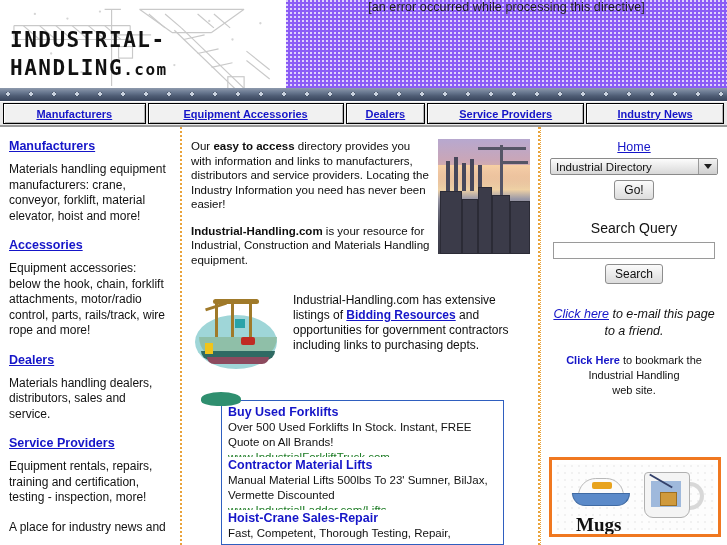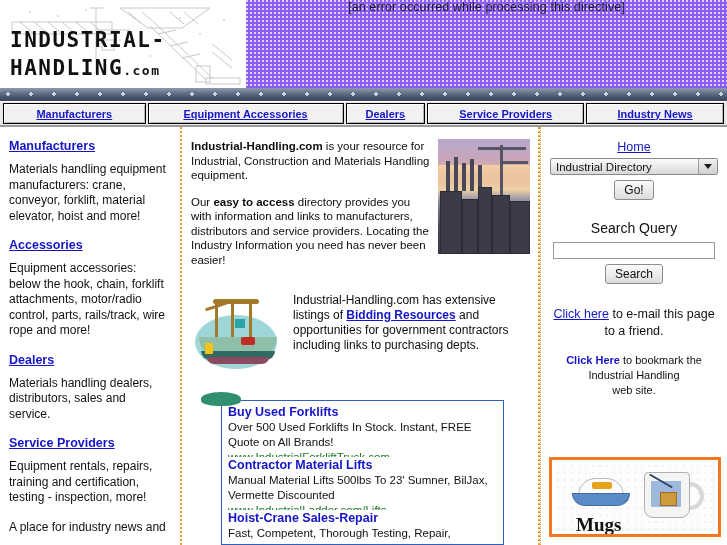--- a/index.html
+++ b/index.html
@@ -19,34 +19,35 @@
     position: relative;
     display: flex;
     height: 88px;
     width: 727px;
   }
   .logo-cell {
     position: relative;
     width: 246px; height: 88px;
     background: #ffffff;
     overflow: hidden;
+    padding-left: 40px;
   }
   .logo-bg { position: absolute; inset: 0; }
   .logo-text {
     position: absolute;
     left: 10px; top: 26px;
     font-family: "DejaVu Sans Mono", "Liberation Mono", monospace;
     font-size: 21px;
     font-weight: bold;
     letter-spacing: 1.5px;
     color: #111111;
     line-height: 28px;
     white-space: pre;
   }
-  .logo-text .small { font-size: 13px; text-transform: lowercase; }
+  .logo-text .small { font-size: 16px; text-transform: lowercase; }
   .banner-cell {
     position: relative;
     flex: 1;
     background: #8b5cf6;
     display: flex;
     align-items: flex-start;
     justify-content: center;
   }
   .banner-cell:before{
     content:"";
@@ -328,20 +329,21 @@
     background: #ffffff;
     font-size: 11px;
     padding: 0 3px;
     font-family: "Liberation Sans", sans-serif;
   }
   .email-block {
     margin-top: 22px;
     font-size: 12.5px;
     color: #111;
     line-height: 17px;
+    font-style: italic;
   }
   .email-block a {
     color: #1515c8;
     text-decoration: underline;
     cursor: pointer;
   }
   .bookmark-block {
     margin-top: 13px;
     font-size: 11px;
     color: #111;
@@ -493,22 +495,22 @@
 
       <a class="side-link">Service Providers</a>
       <p class="side-text">Equipment rentals, repairs, training and certification, testing - inspection, more!</p>
 
       <p class="side-text">A place for industry news and</p>
     </div>
 
     <div class="col-mid">
       <div class="intro-wrap">
         <div class="intro-text">
+          <p class="intro-p"><span>Our </span><b>easy to access</b><span> directory provides you with information and links to manufacturers, distributors and service providers. Locating the Industry Information you need has never been easier!</span></p>
           <p class="intro-p"><b>Industrial-Handling.com</b><span> is your resource for Industrial, Construction and Materials Handling equipment.</span></p>
-          <p class="intro-p"><span>Our </span><b>easy to access</b><span> directory provides you with information and links to manufacturers, distributors and service providers. Locating the Industry Information you need has never been easier!</span></p>
         </div>
         <div class="photo">
           <div class="sky-glow"></div>
           <div class="crane-mast" style="left:62px; top:6px; height:58px;"></div>
           <div class="crane-jib" style="left:40px; top:8px; width:48px;"></div>
           <div class="crane-jib" style="left:62px; top:22px; width:28px;"></div>
           <div class="stack" style="left:8px;  top:22px; height:30px;"></div>
           <div class="stack" style="left:16px; top:18px; height:34px;"></div>
           <div class="stack" style="left:24px; top:24px; height:28px;"></div>
           <div class="stack" style="left:32px; top:20px; height:32px;"></div>

